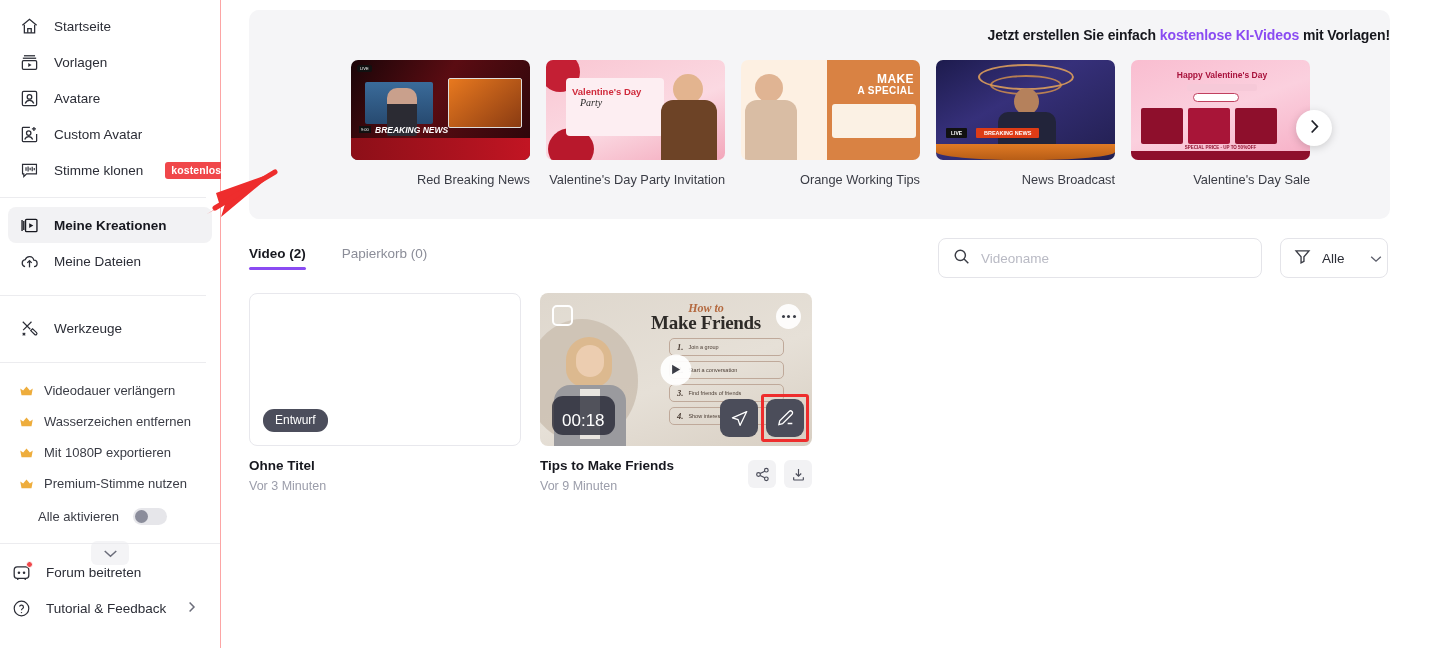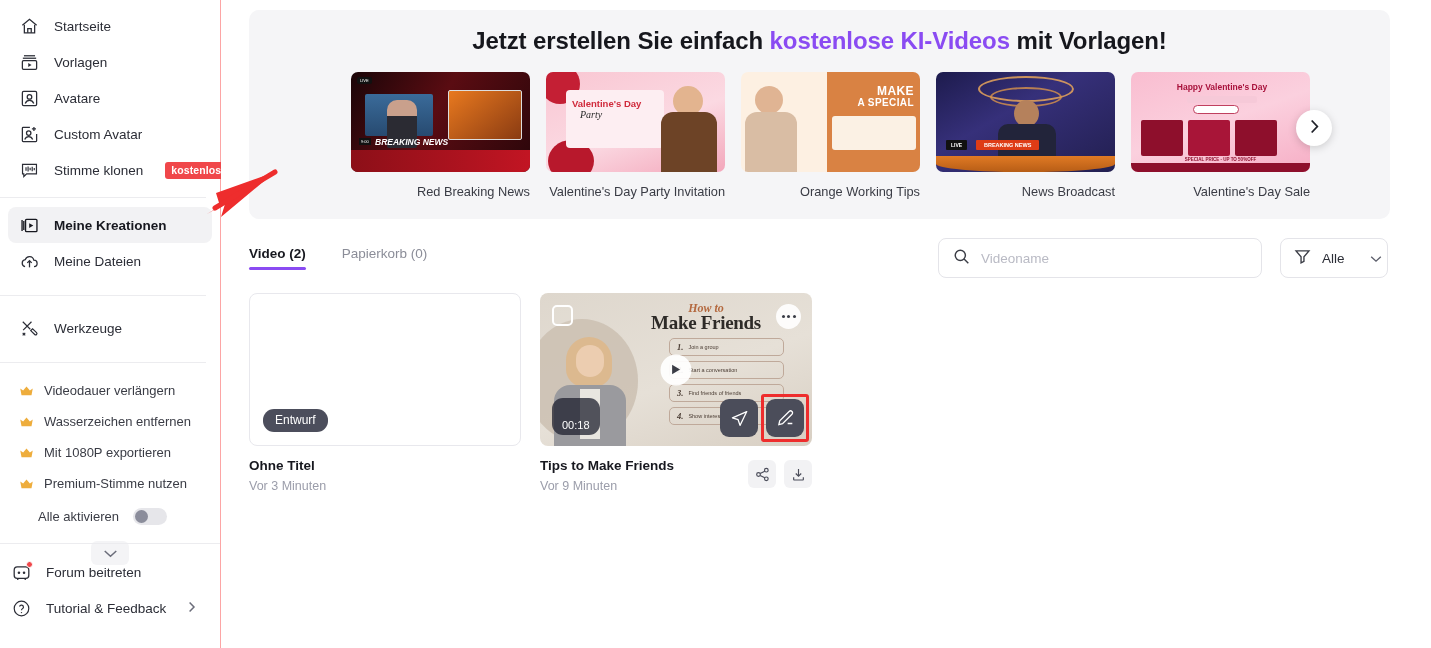--- a/index.html
+++ b/index.html
@@ -92,21 +92,21 @@
 
   .promo {
     margin: 10px 41px 0 28px;
     background: #f5f5f7;
     border-radius: 10px;
     height: 209px;
     position: relative;
     padding-top: 17px;
   }
   .promo-title {
-    text-align: center; font-size: 24px; font-weight: 700;
+    text-align: right; font-size: 14px; font-weight: 700;
     color: #16171d; letter-spacing: -.1px;
   }
   .promo-title .accent { color: #8a4bf2; }
   .tpl-row {
     display: flex; gap: 16px; margin-top: 17px;
     padding-left: 102px;
   }
   .tpl { width: 179px; }
   .tpl-thumb {
     width: 179px; height: 100px; border-radius: 7px;
@@ -170,22 +170,22 @@
     position: relative; overflow: hidden;
   }
   .card-thumb.empty { border: 1px solid #e8e8ed; background: #fff; }
   .draft-badge {
     position: absolute; left: 13px; bottom: 13px;
     background: #4c4e5c; color: #fff; font-size: 12px;
     border-radius: 11px; padding: 4px 12px 5px 12px;
   }
   .dur-badge {
     position: absolute; left: 12px; bottom: 11px;
-    background: rgba(28,30,45,.74); color: #fff; font-size: 11px;
-    border-radius: 11px; padding: 21px 10px 4px 10px; z-index: 5;
+    background: rgba(28,30,45,.74); color: #fff; font-size: 17px;
+    border-radius: 11px; padding: 15px 10px 4px 10px; z-index: 5;
   }
   .chk {
     position: absolute; left: 12px; top: 12px;
     width: 21px; height: 21px; border: 2px solid #fff;
     border-radius: 5px; z-index: 6; cursor: pointer;
     background: rgba(255,255,255,.08);
   }
   .more-btn {
     position: absolute; right: 11px; top: 11px;
     width: 25px; height: 25px; border-radius: 50%;

